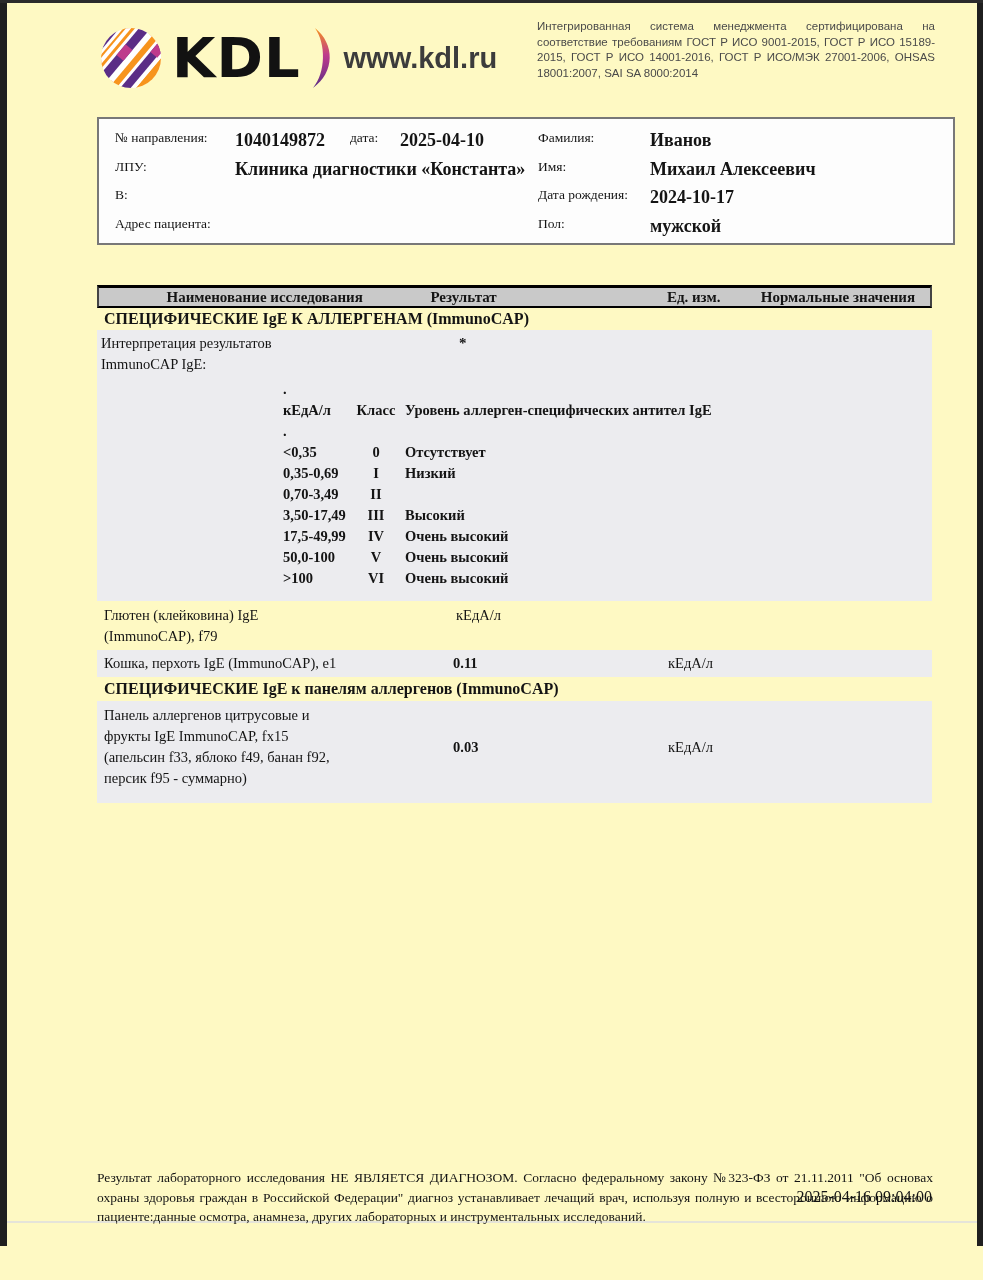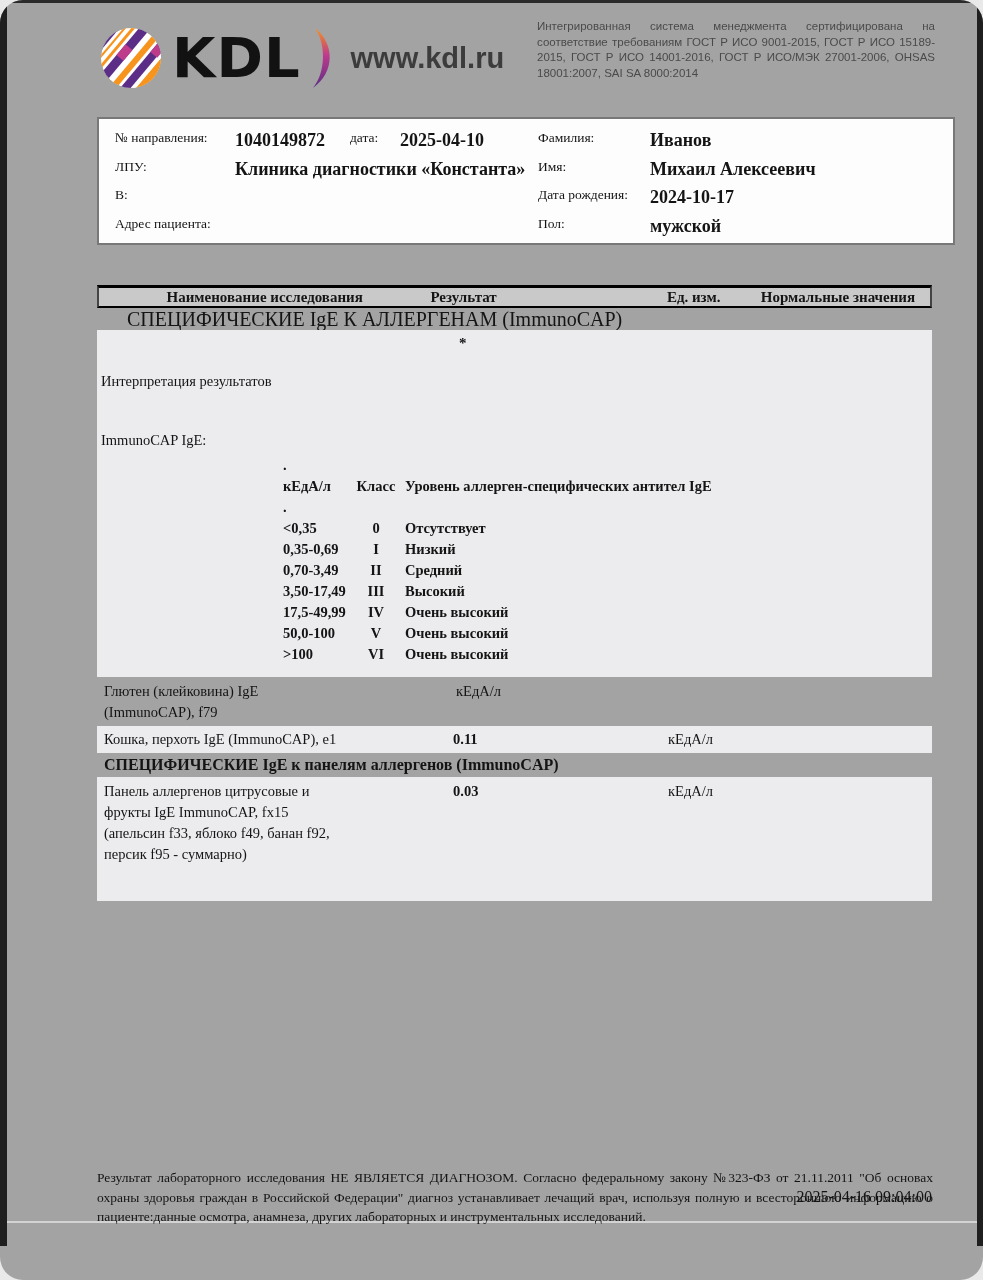--- a/index.html
+++ b/index.html
@@ -9,38 +9,37 @@
     --header-gray:#C9C9C9;
     --row-gray:#ECECEF;
     --text:#141414;
     --cert-text:#4A4A4A;
     --edge-dark:#1F1F1F;
     --border-gray:#787878;
   }
   *{margin:0;padding:0;box-sizing:border-box;}
   html,body{background:#e9e9e9;}
   .page{
-    position:relative;width:983px;height:1280px;background:#a3a3a3;
+    position:relative;width:983px;height:1280px;background:#fef9c3;
     font-family:"Liberation Serif", serif;color:var(--text);overflow:hidden;
     margin:0 auto;
-    border-radius:23px;
   }
   
   .edge-left{position:absolute;left:0;top:0;width:7px;height:1246px;background:var(--edge-dark);}
   .edge-right{position:absolute;right:0;top:0;width:6px;height:1246px;background:var(--edge-dark);}
   .edge-top{position:absolute;left:0;top:0;width:100%;height:3px;background:#2b2b2b;}
   .edge-bottom{position:absolute;left:7px;top:1221px;width:970px;height:2px;background:#dedede;opacity:.8;}
 
   
   .logo{position:absolute;left:100px;top:24px;height:68px;display:flex;align-items:center;}
   .logo-globe{width:62px;height:62px;}
   .logo-text{font-family:"DejaVu Sans", sans-serif;font-weight:900;font-size:56px;line-height:62px;
     letter-spacing:1px;color:#121212;margin-left:10px;}
   .logo-bracket{width:32px;height:62px;margin-left:8px;}
-  .logo-site{font-family:"Liberation Sans", sans-serif;font-weight:bold;font-size:29px;color:#3c3c3c;margin-left:10px;}
+  .logo-site{font-family:"Liberation Sans", sans-serif;font-weight:bold;font-size:29px;color:#3c3c3c;margin-left:3px;}
 
   .cert{position:absolute;left:537px;top:19px;width:398px;
     font-family:"Liberation Sans", sans-serif;font-size:11.5px;line-height:15.5px;
     color:var(--cert-text);text-align:justify;}
 
   
   .pbox{position:absolute;left:97px;top:117px;width:858px;height:128px;
     border:2px solid var(--border-gray);background:#fdfdfd;}
   .prow{position:absolute;left:0;width:100%;height:20px;font-size:13.5px;padding-left:45px;}
   .plabel{position:absolute;white-space:nowrap;}
@@ -54,38 +53,38 @@
     font-weight:bold;font-size:15px;align-items:center;}
   .col-name{width:333px;}
   .col-result{width:212px;}
   .col-unit{width:105px;}
   .col-normal{width:185px;}
   .thead .col-name{text-align:center;}
   .thead .col-result{text-align:left;}
   .thead .col-unit{text-align:center;}
   .thead .col-normal{text-align:center;}
 
-  .section-title{height:22px;line-height:22px;font-weight:normal;font-size:20px;padding-left:7px;background:transparent;margin-left:23px;}
+  .section-title{height:22px;line-height:22px;font-weight:bold;font-size:16px;padding-left:7px;background:transparent;}
   .section-title-2{height:24px;line-height:24px;font-weight:bold;font-size:16px;padding-left:7px;}
 
   .interp{position:relative;background:var(--row-gray);padding:3px 0 12px 0;}
-  .interp-name{padding-left:4px;font-size:14.5px;line-height:21px;margin-top:38px;}
+  .interp-name{padding-left:4px;font-size:14.5px;line-height:21px;}
   .interp-star{position:absolute;left:362px;top:5px;font-weight:bold;font-size:15px;}
   .scale{margin-left:186px;margin-top:4px;font-weight:bold;font-size:14.5px;line-height:21px;}
   .scale-line{display:flex;}
   .sc1{width:69px;}
   .sc2{width:48px;text-align:center;}
   .sc3{flex:1;padding-left:5px;}
 
   .rrow{display:flex;padding:4px 0 3px 0;font-size:14.5px;line-height:21px;}
   .rrow.shaded{background:var(--row-gray);}
   .rrow .col-name{padding-left:7px;}
   .rrow .col-result{padding-left:23px;font-weight:bold;}
   .rrow .col-unit{padding-left:26px;}
-  .rrow.tall{padding-bottom:36px;}
+  .rrow.tall{padding-bottom:14px;align-items:center;}
   .rrow.slim{padding:3px 0;}
 
   
   .disclaimer{position:absolute;left:97px;top:1168px;width:836px;
     font-size:13.5px;line-height:19.5px;text-align:justify;}
   .timestamp{position:absolute;left:97px;top:1188px;width:835px;
     text-align:right;font-size:16px;}
 </style>
 </head>
 <body>
@@ -201,21 +200,20 @@
           <span class="sc3">Отсутствует</span>
         </div>
         <div class="scale-line">
           <span class="sc1">0,35-0,69</span>
           <span class="sc2">I</span>
           <span class="sc3">Низкий</span>
         </div>
         <div class="scale-line">
           <span class="sc1">0,70-3,49</span>
           <span class="sc2">II</span>
-          <span class="sc3">Средний</span>
         </div>
         <div class="scale-line">
           <span class="sc1">3,50-17,49</span>
           <span class="sc2">III</span>
           <span class="sc3">Высокий</span>
         </div>
         <div class="scale-line">
           <span class="sc1">17,5-49,99</span>
           <span class="sc2">IV</span>
           <span class="sc3">Очень высокий</span>

